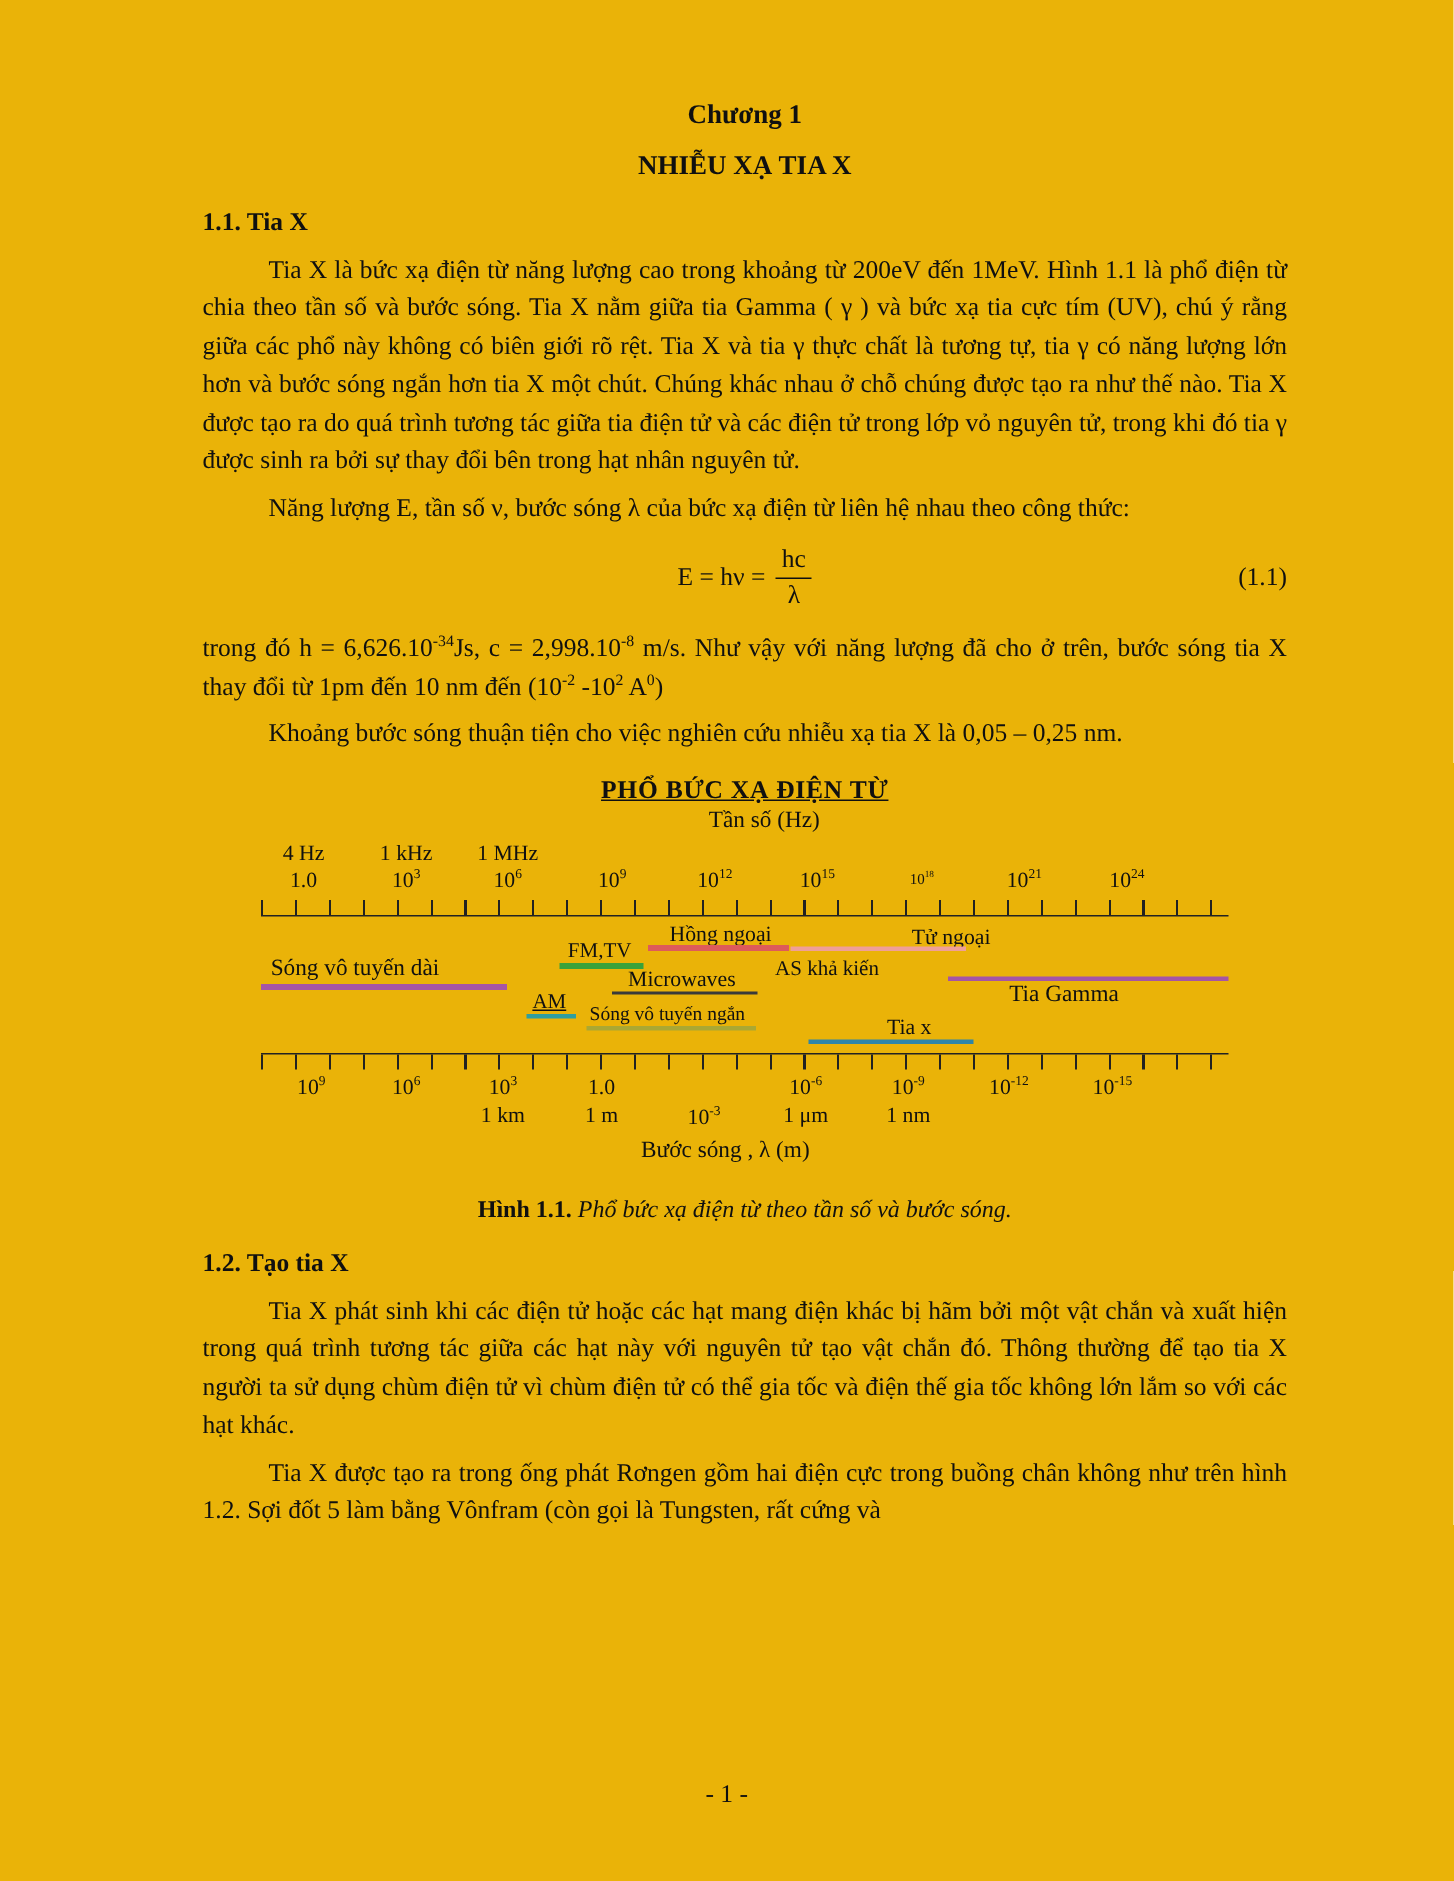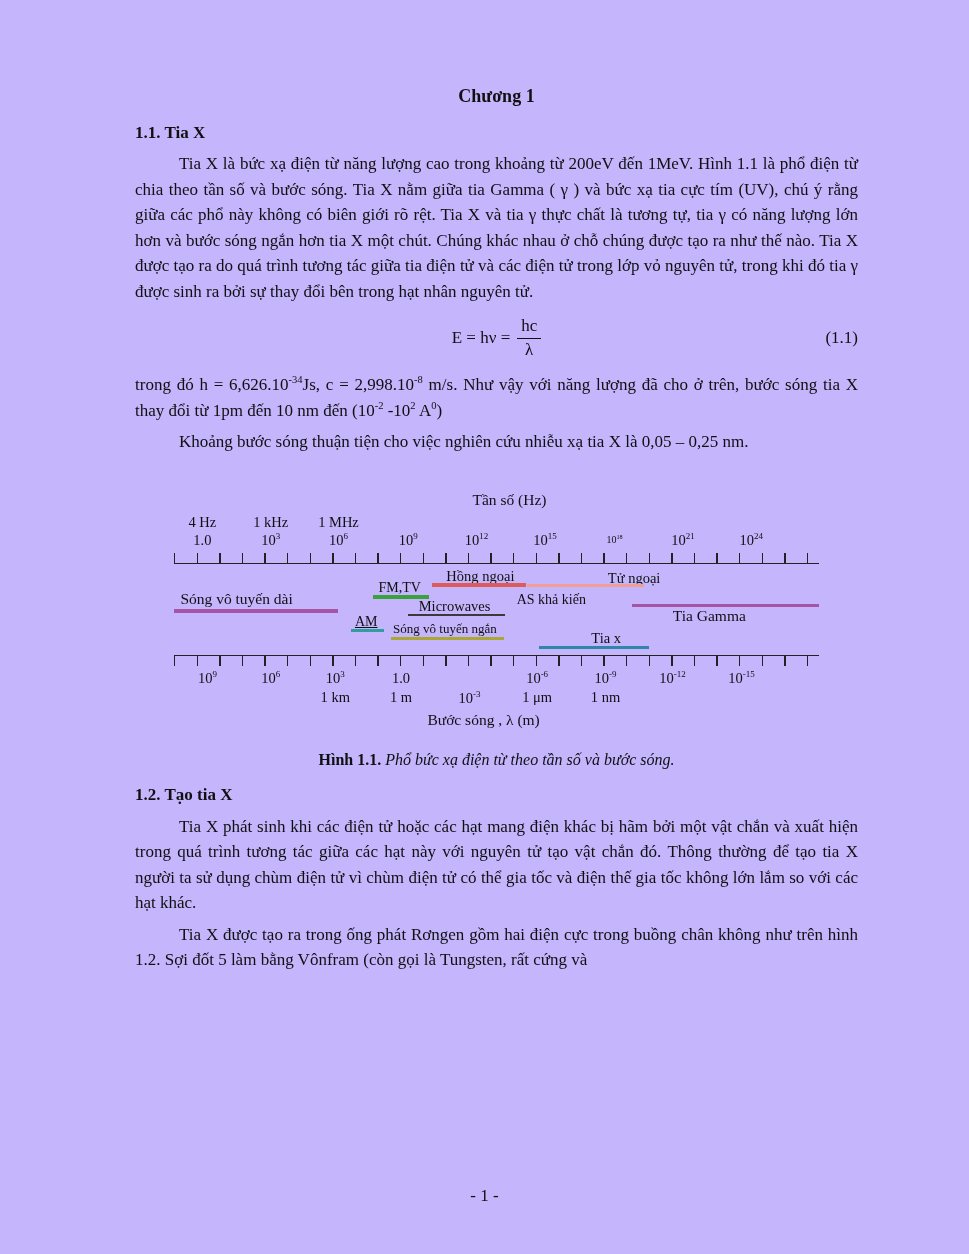--- a/index.html
+++ b/index.html
@@ -1,18 +1,18 @@
 <!DOCTYPE html>
 <html><head>
 <meta charset="utf-8">
 <style>
   html, body { margin: 0; padding: 0; background: #ffffff; }
   .page {
     width: 969px; height: 1254px; position: relative; box-sizing: border-box;
-    padding: 84px 111px 0 135px; background: #c4b5fd; color: #101010;
+    padding: 64px 111px 0 135px; background: #eab308; color: #101010;
     font-family: "Liberation Serif", "DejaVu Serif", serif;
     font-size: 17px; line-height: 25.5px; overflow: hidden;
   }
   .chapter { font-weight: bold; font-size: 18px; margin: 0 0 8px 0; text-align: center; }
   .doc-title { font-weight: bold; font-size: 18px; margin: 0 0 12px 0; text-align: center; }
   .sec-heading { font-weight: bold; font-size: 17px; margin: 10px 0 6px 0; }
   p { margin: 6px 0; text-align: justify; }
   .indent { text-indent: 44px; }
   sup { font-size: 0.62em; line-height: 0; }
   .eq-row { position: relative; display: flex; align-items: center; justify-content: center; margin: 8px 0; height: 52px; }
@@ -34,40 +34,43 @@
   .fline { position: absolute; }
   .caption { text-align: center; font-size: 16px; margin: 12px 0 0 0; }
   .page-number { position: absolute; left: 0; right: 0; bottom: 46px; text-align: center; font-size: 17px; }
 </style>
 </head>
 <body>
 
 <div class="page">
 
   <div class="chapter">Chương 1</div>
+  <div class="doc-title">NHIỄU XẠ TIA X</div>
 
   <div class="sec-heading">1.1. Tia X</div>
 
   <p class="indent">Tia X là bức xạ điện từ năng lượng cao trong khoảng từ 200eV đến 1MeV. Hình 1.1 là phổ điện từ chia theo tần số và bước sóng. Tia X nằm giữa tia Gamma ( γ ) và bức xạ tia cực tím (UV), chú ý rằng giữa các phổ này không có biên giới rõ rệt. Tia X và tia γ thực chất là tương tự, tia γ có năng lượng lớn hơn và bước sóng ngắn hơn tia X một chút. Chúng khác nhau ở chỗ chúng được tạo ra như thế nào. Tia X được tạo ra do quá trình tương tác giữa tia điện tử và các điện tử trong lớp vỏ nguyên tử, trong khi đó tia γ được sinh ra bởi sự thay đổi bên trong hạt nhân nguyên tử.</p>
 
+  <p class="indent">Năng lượng E, tần số ν, bước sóng λ của bức xạ điện từ liên hệ nhau theo công thức:</p>
 
   <div class="eq-row">
     <span>E = hν =</span>
     <span class="frac">
       <span class="num">hc</span>
       <span class="den">λ</span>
     </span>
     <span class="eq-tag">(1.1)</span>
   </div>
 
   <p><span>trong đó h = 6,626.10</span><sup>-34</sup><span>Js, c = 2,998.10</span><sup>-8</sup><span> m/s. Như vậy với năng lượng đã cho ở trên, bước sóng tia X thay đổi từ 1pm đến 10 nm đến (10</span><sup>-2</sup><span> -10</span><sup>2</sup><span> A</span><sup>0</sup><span>)</span></p>
 
   <p class="indent">Khoảng bước sóng thuận tiện cho việc nghiên cứu nhiễu xạ tia X là 0,05 – 0,25 nm.</p>
 
   <div class="figure">
+    <div class="fig-title">PHỔ BỨC XẠ ĐIỆN TỪ</div>
     <span class="flabel" style="left:50%; top:24px; font-size:15.5px;margin-left:13px;">Tần số (Hz)</span>
 
     <span class="flabel" style="left:4.4%; top:46px; font-size:14.5px;">4 Hz</span>
     <span class="flabel" style="left:15%; top:46px; font-size:14.5px;">1 kHz</span>
     <span class="flabel" style="left:25.5%; top:46px; font-size:14.5px;">1 MHz</span>
 
     <span class="flabel" style="left:4.4%; top:64px; font-size:14.5px;"><span>1.0</span><sup></sup></span>
     <span class="flabel" style="left:15%; top:64px; font-size:14.5px;"><span>10</span><sup>3</sup></span>
     <span class="flabel" style="left:25.5%; top:64px; font-size:14.5px;"><span>10</span><sup>6</sup></span>
     <span class="flabel" style="left:36.3%; top:64px; font-size:14.5px;"><span>10</span><sup>9</sup></span>

